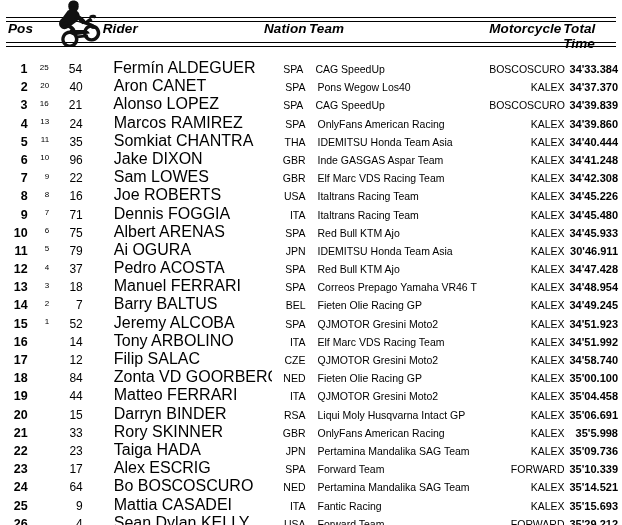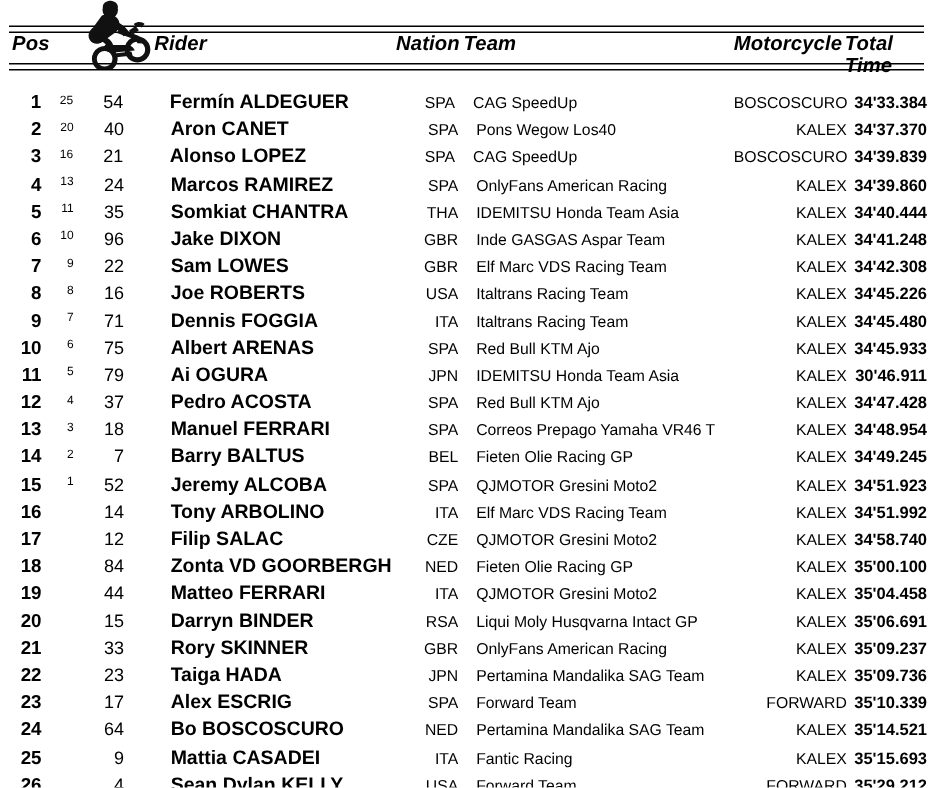--- a/index.html
+++ b/index.html
@@ -102,22 +102,22 @@
     font-weight: normal;
     font-size: 8px;
     position: relative;
     top: -3.5px;
   }
   .row .c-num {
     font-weight: normal;
     font-size: 12px;
   }
   .row .c-rider {
-    font-weight: bold;
-    font-size: 13px;
+    font-weight: normal;
+    font-size: 16px;
     white-space: nowrap;
     overflow: hidden;
     padding-left: 31px;
   }
   .row .c-nat {
     font-weight: normal;
     font-size: 10.5px;
   }
   .row .c-team {
     font-weight: normal;
@@ -393,21 +393,21 @@
         <div class="c-time">35'06.691</div>
       </div>
       <div class="row">
         <div class="c-pos">21</div>
         <div class="c-pts"></div>
         <div class="c-num">33</div>
         <div class="c-rider">Rory SKINNER</div>
         <div class="c-nat">GBR</div>
         <div class="c-team">OnlyFans American Racing</div>
         <div class="c-moto">KALEX</div>
-        <div class="c-time">35'09.237</div>
+        <div class="c-time">35'5.998</div>
       </div>
       <div class="row">
         <div class="c-pos">22</div>
         <div class="c-pts"></div>
         <div class="c-num">23</div>
         <div class="c-rider">Taiga HADA</div>
         <div class="c-nat">JPN</div>
         <div class="c-team">Pertamina Mandalika SAG Team</div>
         <div class="c-moto">KALEX</div>
         <div class="c-time">35'09.736</div>

